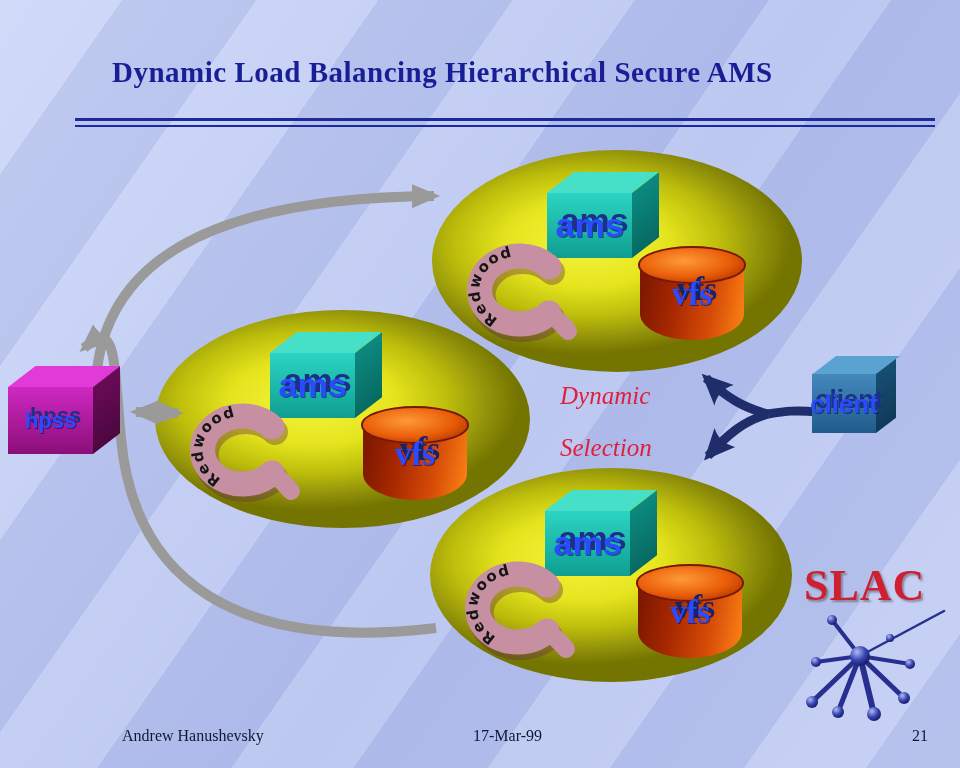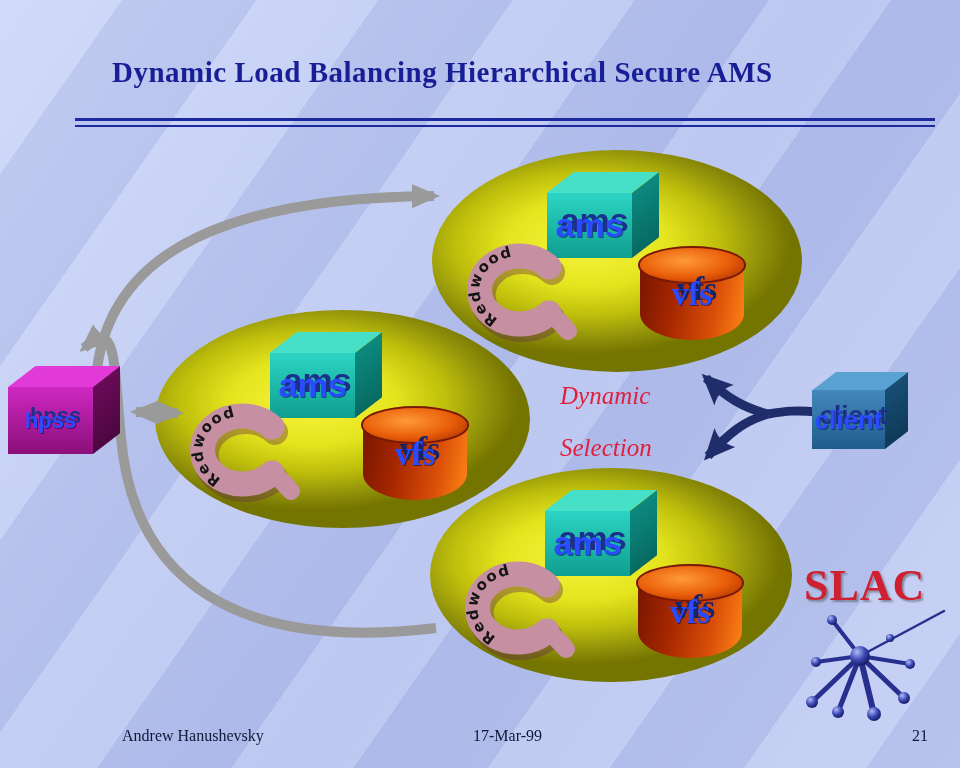--- a/index.html
+++ b/index.html
@@ -52,21 +52,21 @@
   .ams-cube { left:115px; top:22px; width:112px; height:86px; }
   .ams-cube .front { background:linear-gradient(180deg,#2cd4c4,#0f9e90); }
   .ams-cube .topf  { background:#46e0c8; }
   .ams-cube .sidef { background:linear-gradient(180deg,#0c8a80,#076a62); }
 
   .hpss-cube { left:8px; top:366px; width:112px; height:88px; }
   .hpss-cube .front { background:linear-gradient(180deg,#cf28c2,#8a0f78); }
   .hpss-cube .topf  { background:#e23ad8; }
   .hpss-cube .sidef { background:linear-gradient(180deg,#6a0a58,#4c0740); }
 
-  .client-cube { left:812px; top:372px; width:96px; height:77px; }
+  .client-cube { left:812px; top:356px; width:84px; height:77px; }
   .client-cube .front { background:linear-gradient(180deg,#4488bc,#1f5c8c); }
   .client-cube .topf  { background:#5aa2d2; }
   .client-cube .sidef { background:linear-gradient(180deg,#174e74,#0f3a58); }
 
   .cube-label {
     font-family:Liberation Sans, sans-serif; font-weight:bold; line-height:1;
     color:#2a4bff; white-space:nowrap;
     text-shadow:5px -5px 0 #1c2f8a, 1px 1px 0 rgba(0,0,40,0.5);
   }
   .lbl-ams    { font-size:34px; }

